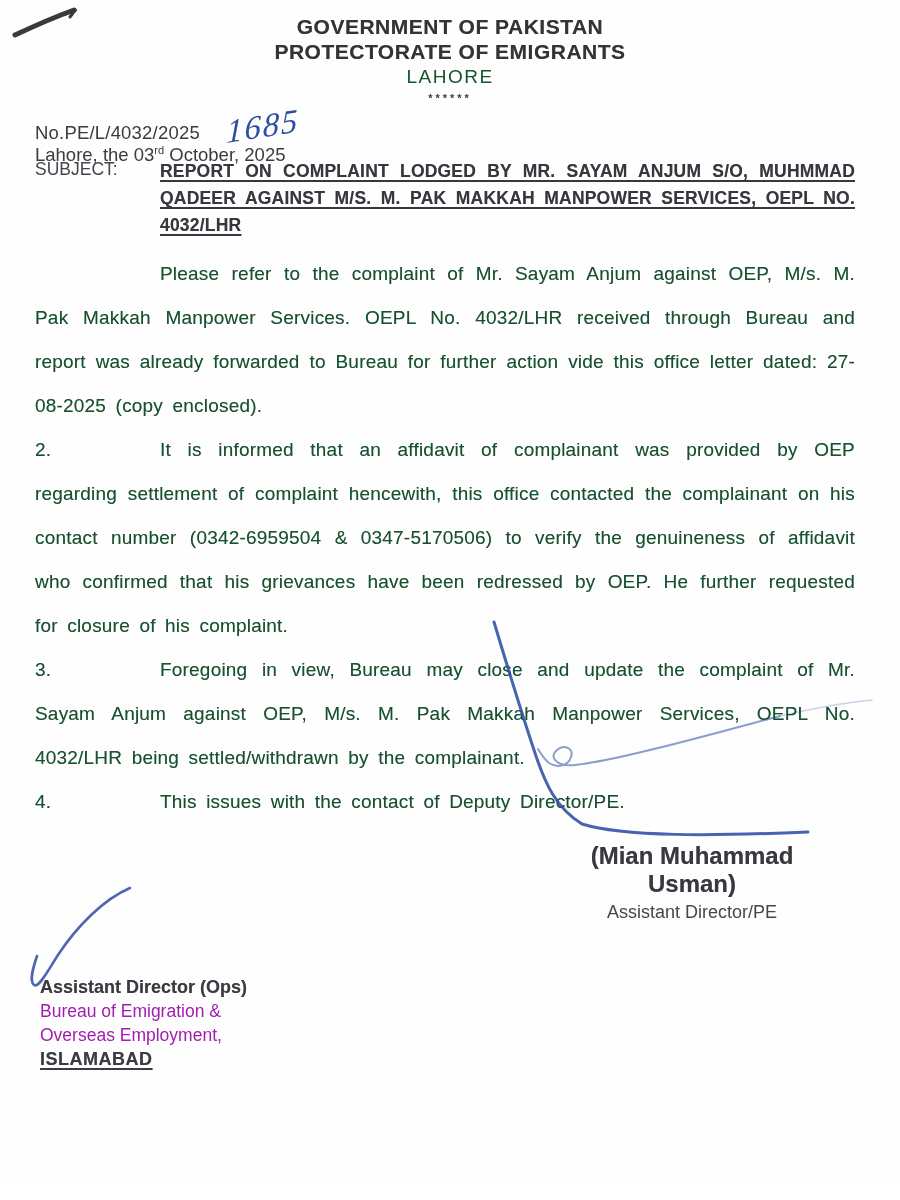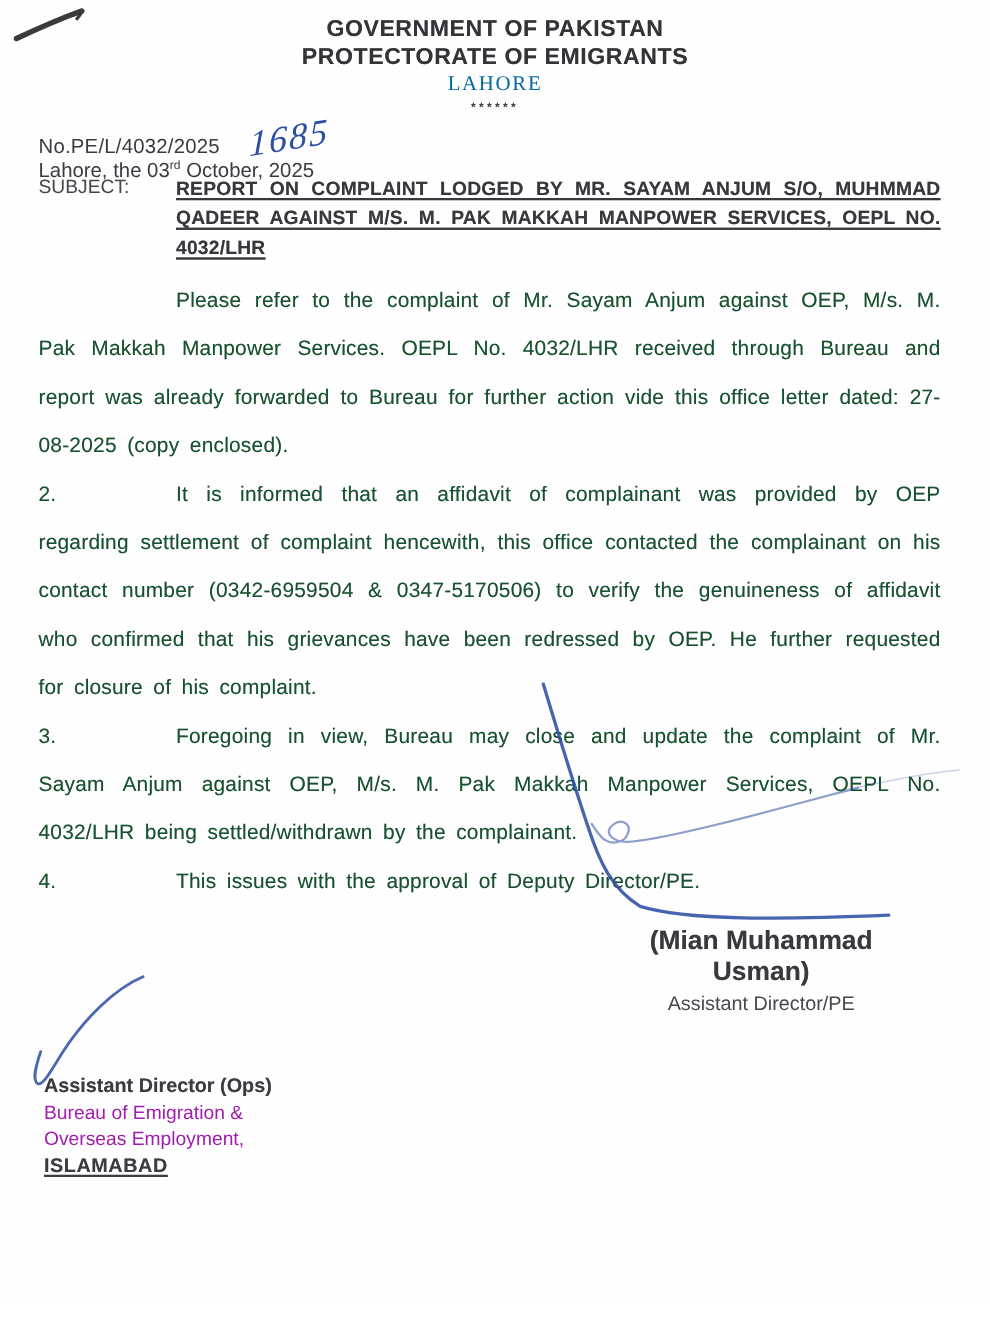--- a/index.html
+++ b/index.html
@@ -14,21 +14,21 @@
   }
   .content { position:relative; padding:14px 45px 0 35px; }
 
   
   .letterhead { text-align:center; padding-left:10px; }
   .lh-line1, .lh-line2 {
     font-size:21px; font-weight:bold; color:#333338;
     letter-spacing:0.5px; line-height:25px;
     text-shadow:0 0 0.5px rgba(50,50,55,.55);
   }
-  .lh-line3 { font-size:19px; color:#0369a1; letter-spacing:1.5px; line-height:26px;font-family:Liberation Serif, serif; }
+  .lh-line3 { font-size:19px; color:#14532d; letter-spacing:1.5px; line-height:26px; }
   .lh-stars { font-size:11px; font-weight:bold; color:#3a3a40; letter-spacing:3px; line-height:16px; }
 
   
   .ref-row { display:flex; justify-content:space-between; margin-top:16px; height:30px; align-items:flex-start;flex-direction:column; }
   .ref-no { font-size:18.5px; color:#3a3a42; letter-spacing:0.2px; }
   .date-line { font-size:18.5px; color:#3a3a42; }
   .date-line sup { font-size:11px; }
   .diary-no {
     position:absolute; left:226px; top:108px;
     font-family:"Liberation Serif", serif; font-style:italic;
@@ -106,21 +106,21 @@
       <div class="para">
         <span class="pnum">2.</span>
         <span>It is informed that an affidavit of complainant was provided by OEP regarding settlement of complaint hencewith, this office contacted the complainant on his contact number (0342-6959504 &amp; 0347-5170506) to verify the genuineness of affidavit who confirmed that his grievances have been redressed by OEP. He further requested for closure of his complaint.</span>
       </div>
       <div class="para">
         <span class="pnum">3.</span>
         <span>Foregoing in view, Bureau may close and update the complaint of Mr. Sayam Anjum against OEP, M/s. M. Pak Makkah Manpower Services, OEPL No. 4032/LHR being settled/withdrawn by the complainant.</span>
       </div>
       <div class="para">
         <span class="pnum">4.</span>
-        <span>This issues with the approval of Deputy Director/PE.</span>
+        <span>This issues with the contact of Deputy Director/PE.</span>
       </div>
     </div>
   </div>
 
   <div class="diary-no">1685</div>
 
   <div class="sig-block">
     <div class="sig-name">(Mian Muhammad Usman)</div>
     <div class="sig-title">Assistant Director/PE</div>
   </div>

